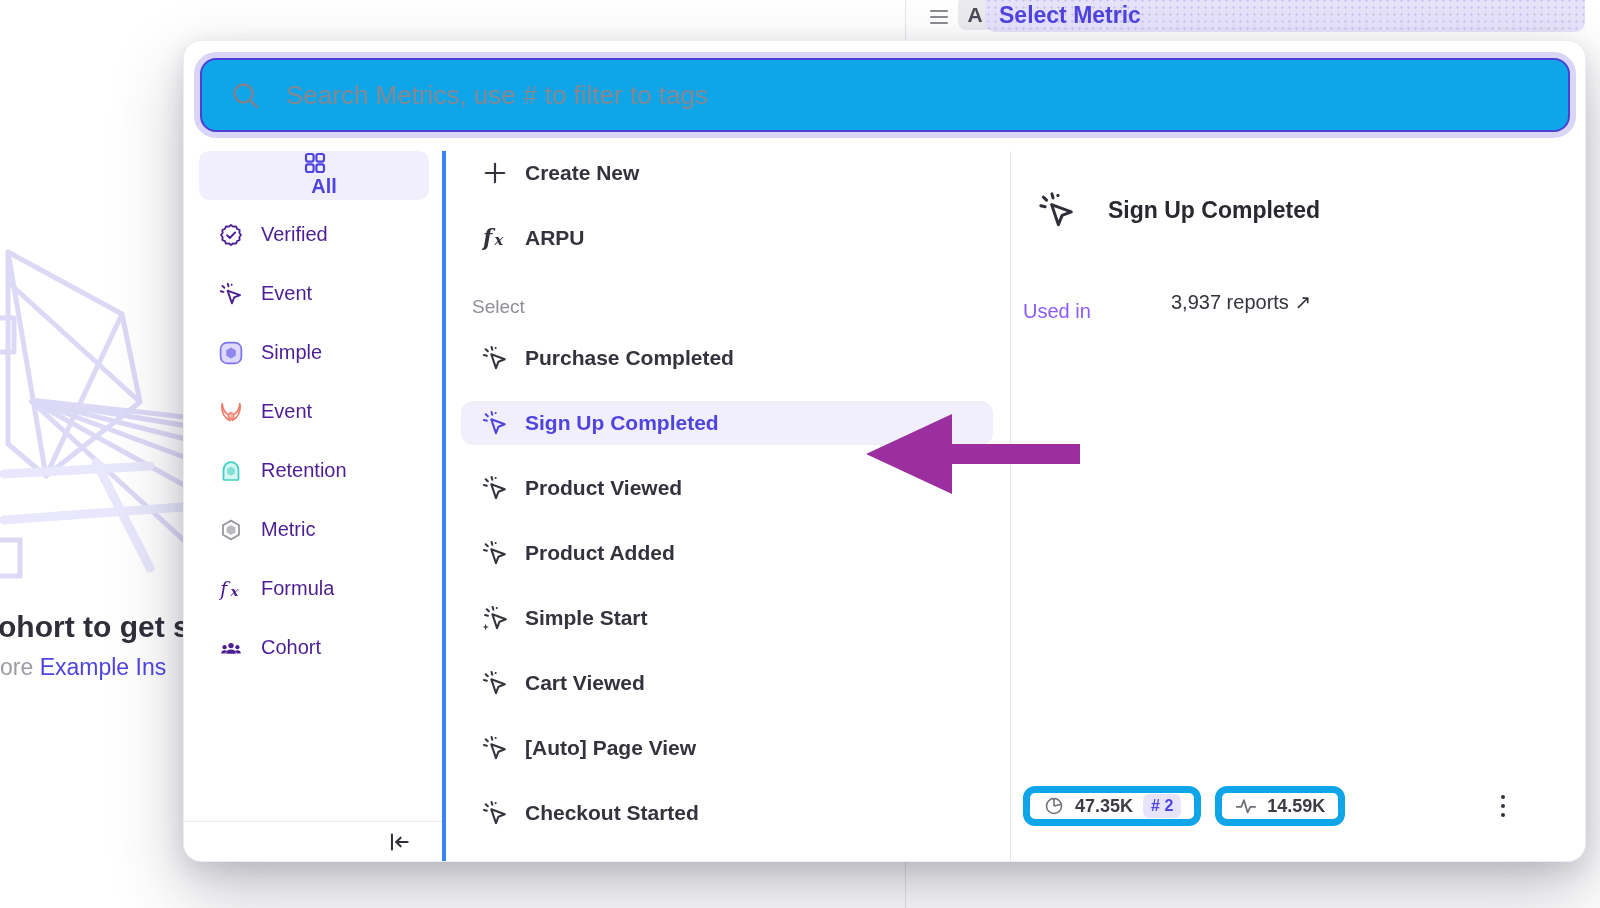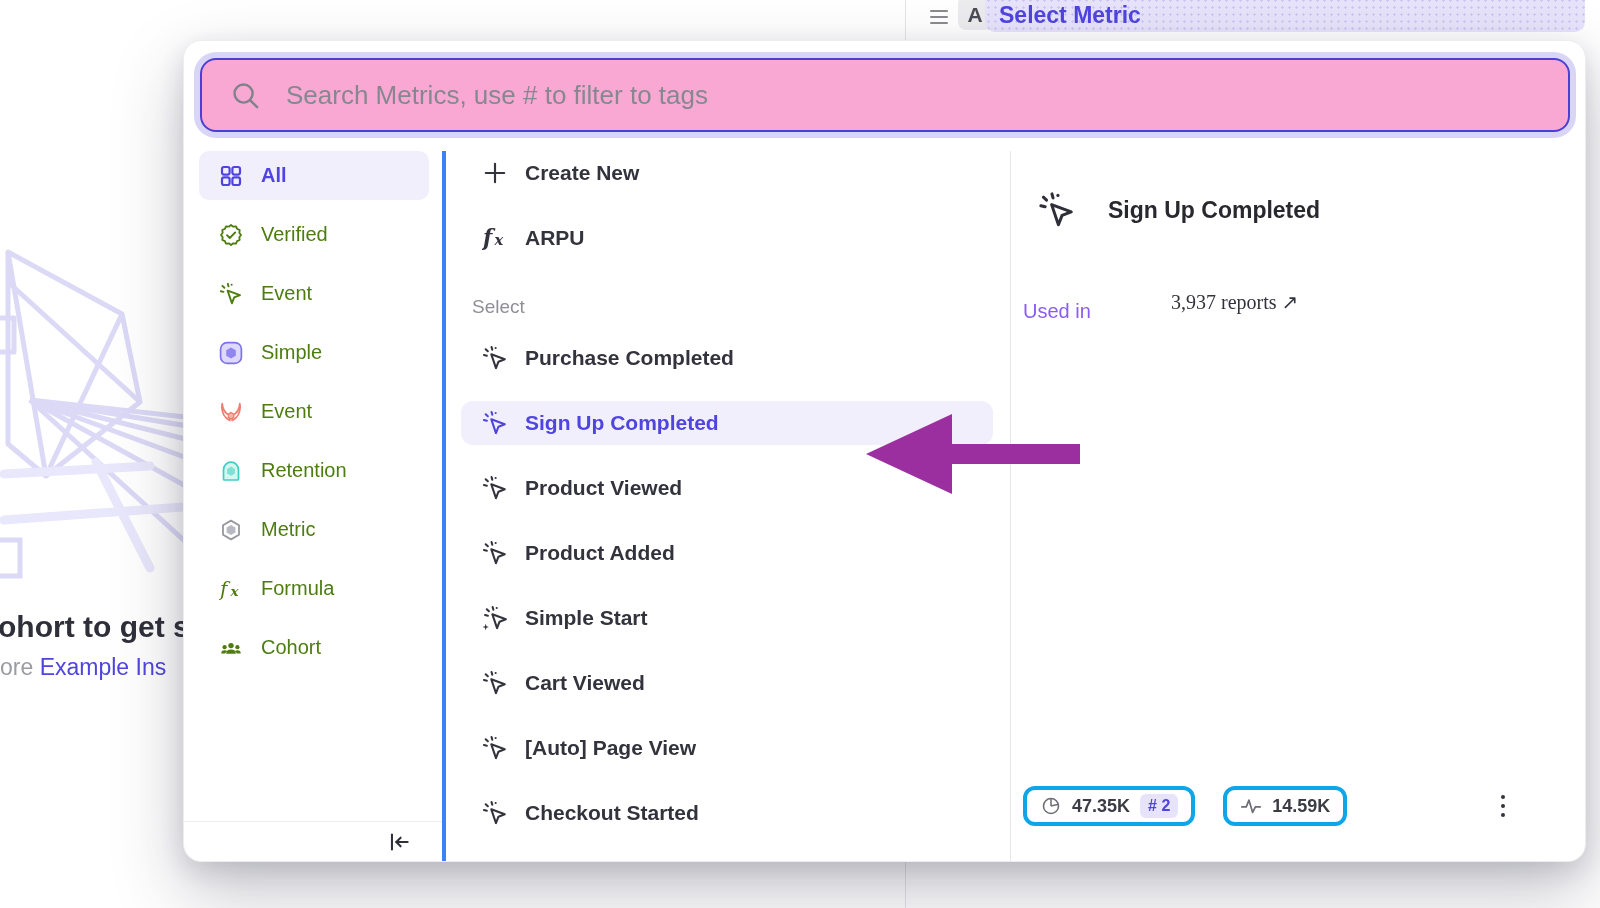--- a/index.html
+++ b/index.html
@@ -29,57 +29,57 @@
 
   
   .dialog { position:absolute; left:183px; top:40px; width:1403px; height:822px;
             background:#fff; border:1px solid #ececf1; border-radius:18px;
             box-shadow:0 30px 70px rgba(45,45,70,.28), 0 8px 24px rgba(45,45,70,.14);
             z-index:5; overflow:hidden; }
 
   .search-wrap { position:relative; margin:17px 15px 0 16px; }
   .search-input { width:100%; height:74px; border:2px solid #4b40d6; border-radius:16px;
             box-shadow:0 0 0 6px #d9d5f7; outline:none; font-family:"Liberation Sans",sans-serif;
-            font-size:26px; color:#35353f; padding:0 20px 0 84px; background:#f9a8d4; }
+            font-size:26px; color:#35353f; padding:0 20px 0 84px; background:#0ea5e9; }
   .search-input::placeholder { color:#87878f; }
   .search-ic { position:absolute; left:30px; top:22px; width:31px; height:31px; color:#82828c; }
 
   .columns { display:flex; margin-top:19px; height:711px; }
 
   
   .sidebar { width:258px; display:flex; flex-direction:column; }
   .side-item { display:flex; align-items:center; height:49px; margin:0 13px 10px 15px;
                border-radius:10px; padding-left:20px; font-size:20px; font-weight:500;
-               color:#4d7c0f; cursor:pointer; }
+               color:#4c1d95; cursor:pointer; }
   .side-item .ic { width:24px; height:24px; margin-right:18px; flex:none; }
-  .side-item.sel { background:#f1effb; color:#4f44e0; font-weight:600; }
+  .side-item.sel { background:#f1effb; color:#4f44e0; font-weight:600;flex-direction:column; }
   .sidebar-footer { margin-top:auto; border-top:1px solid #ededf1; height:41px;
                display:flex; align-items:center; justify-content:flex-end; padding-right:30px; }
   .collapse-btn { width:26px; height:26px; color:#2f2f3a; cursor:pointer; }
 
   
   .list { width:569px; border-left:4px solid #3b82f6; border-right:1px solid #e7e7eb; }
   .list-row { display:flex; align-items:center; height:44px; margin:0 17px 21px 15px;
               border-radius:12px; padding-left:21px; font-size:21px; font-weight:600;
               color:#33333d; cursor:pointer; }
   .list-row .ic { width:26px; height:26px; margin-right:17px; flex:none; }
   .list-row.sel { background:#f1effb; color:#4f44e0; }
   .section-hd { margin:36px 0 18px 26px; font-size:19px; color:#8f8f99; }
 
   
   .detail { flex:1; position:relative; }
   .detail-header { display:flex; align-items:center; margin:40px 0 0 27px; }
   .detail-header .ic { width:38px; height:38px; color:#2f2f3a; margin-right:32px; flex:none; }
   .detail-title { font-size:23px; font-weight:700; color:#28282f; }
   .used-row { display:flex; align-items:center; margin:52px 0 0 12px; font-size:20px; }
   .used-label { width:148px; color:#8b5cf6;margin-top:19px; }
-  .used-value { color:#33333d; cursor:pointer;font-family:Liberation Serif, serif; }
+  .used-value { color:#33333d; cursor:pointer; }
   .stats-row { position:absolute; bottom:36px; left:12px; right:0; display:flex; align-items:center; }
-  .stat-pill { display:flex; align-items:center; height:40px; border:4px solid #0ea5e9;
-               border-radius:12px; padding:12px 13px; margin-right:28px; background:#fff; }
+  .stat-pill { display:flex; align-items:center; height:40px; border:7px solid #0ea5e9;
+               border-radius:12px; padding:12px 13px; margin-right:14px; background:#fff; }
   .stat-pill .ic { width:22px; height:22px; color:#6e6e78; margin-right:10px; }
   .stat-val { font-size:18px; font-weight:600; color:#3c3c46; }
   .stat-badge { margin-left:10px; background:#e7e3fb; color:#4f44e0; font-size:16px;
                 font-weight:600; border-radius:6px; padding:3px 8px; }
   .kebab { margin-left:auto; margin-right:70px; width:24px; height:28px; color:#33333d; cursor:pointer; }
 
   
   .anno-arrow { position:absolute; left:860px; top:405px; width:230px; height:100px; z-index:9; }
 
   .ic { display:block; }

